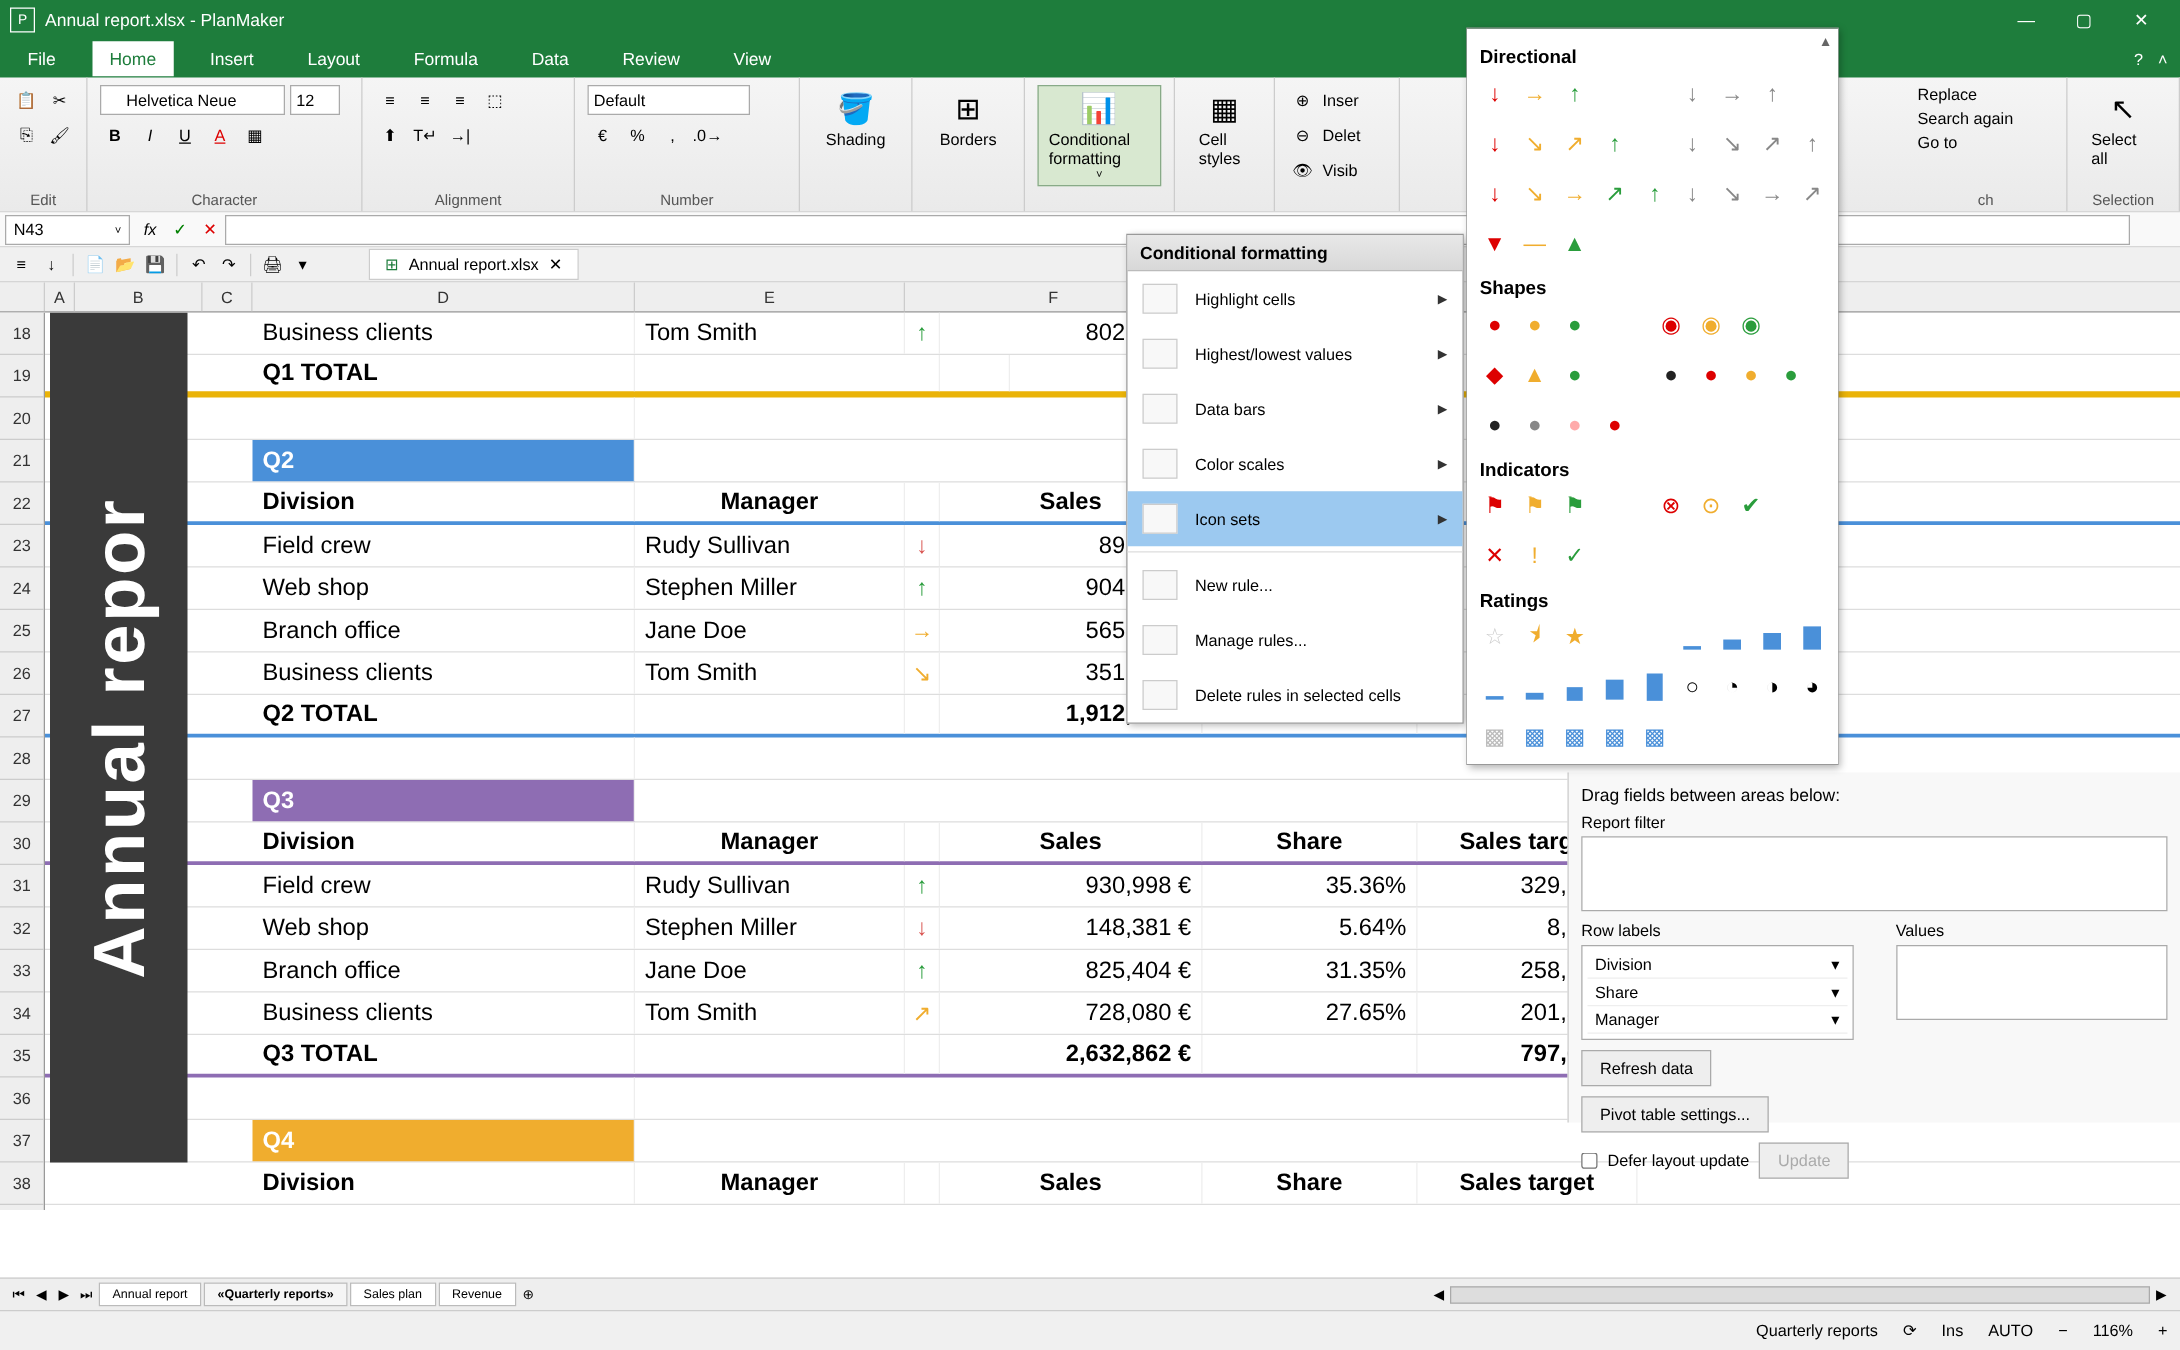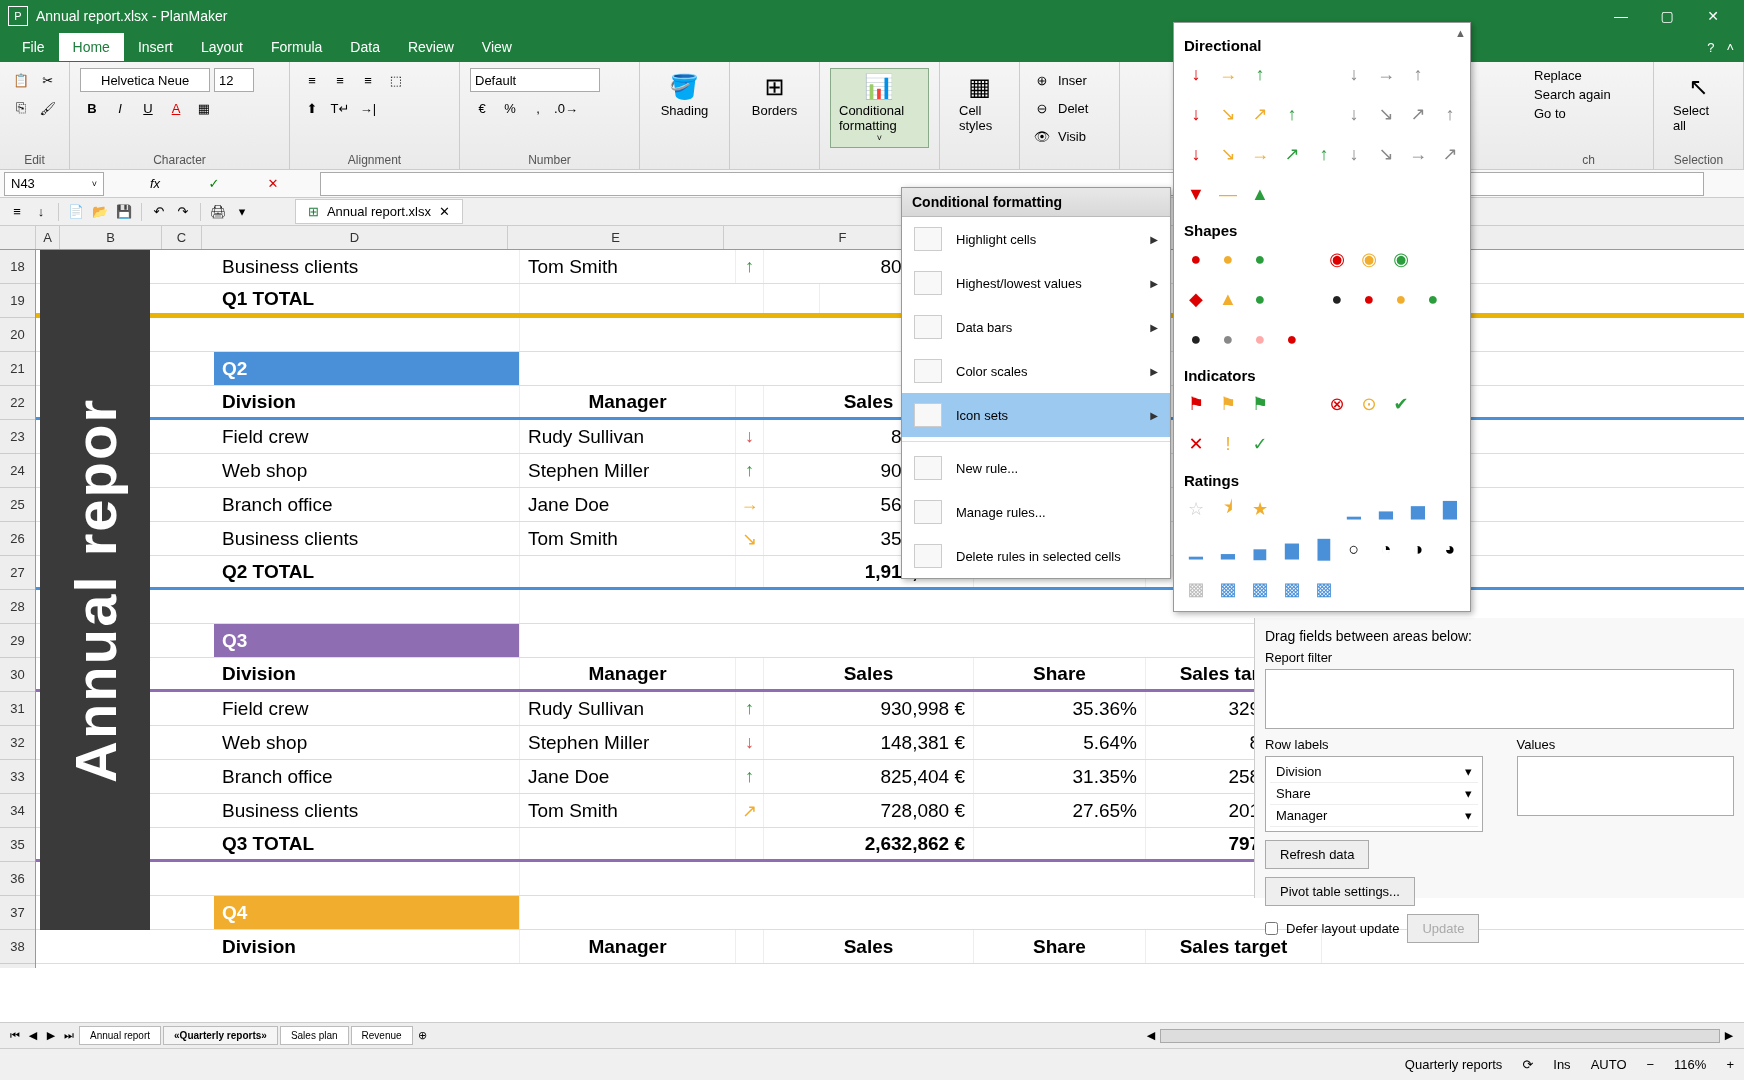--- a/index.html
+++ b/index.html
@@ -6,38 +6,38 @@
 body { width: 1744px; height: 1080px; background: #fff; overflow: hidden; position: relative; }
 
 
 .title-bar { height: 32px; background: #1e7d3c; display: flex; align-items: center; padding: 0 8px; color: #fff; }
 .title-bar .app-icon { width: 20px; height: 20px; border: 1px solid #fff; margin-right: 8px; display: flex; align-items: center; justify-content: center; font-size: 11px; }
 .title-bar .title-text { flex: 1; font-size: 14px; }
 .title-bar .win-btns { display: flex; gap: 0; }
 .title-bar .win-btn { width: 46px; height: 32px; display: flex; align-items: center; justify-content: center; color: #fff; font-size: 14px; }
 
 
-.menu-bar { height: 30px; background: #1e7d3c; display: flex; align-items: center; padding: 0 8px; color: #fff; position: relative; }
+.menu-bar { height: 30px; background: #1e7d3c; display: flex; align-items: center; padding: 0 8px; color: #fff; position: relative; gap: 15px; }
 .menu-bar .menu-item { padding: 6px 14px; font-size: 14px; cursor: pointer; }
 .menu-bar .menu-item.active { background: #fff; color: #1e7d3c; }
 .menu-bar .help-area { position: absolute; right: 10px; display: flex; gap: 12px; }
 
 
 .ribbon { height: 108px; background: linear-gradient(#f5f5f5, #eaeaea); border-bottom: 1px solid #ccc; display: flex; }
 .ribbon-group { border-right: 1px solid #ccc; padding: 6px 10px 18px; display: flex; flex-direction: column; position: relative; }
 .ribbon-group .group-label { position: absolute; bottom: 2px; left: 0; right: 0; text-align: center; font-size: 12px; color: #555; }
 .ribbon-row { display: flex; align-items: center; gap: 4px; margin-bottom: 4px; }
 .ribbon-btn { width: 24px; height: 24px; border: 1px solid transparent; display: flex; align-items: center; justify-content: center; background: none; cursor: pointer; font-size: 13px; }
 .ribbon-big { padding: 4px 8px; display: flex; flex-direction: column; align-items: center; font-size: 12px; cursor: pointer; border: 1px solid transparent; }
 .ribbon-big .icon { font-size: 24px; margin-bottom: 2px; }
 .ribbon select, .ribbon input { height: 24px; border: 1px solid #aaa; padding: 0 4px; background: #fff; font-size: 13px; }
 .ribbon .right-group { margin-left: auto; }
 
 
-.formula-bar { height: 28px; border-bottom: 1px solid #ccc; display: flex; align-items: center; background: #f9f9f9; gap: 35px; }
+.formula-bar { height: 28px; border-bottom: 1px solid #ccc; display: flex; align-items: center; background: #f9f9f9; }
 .formula-bar .name-box { width: 100px; height: 24px; border: 1px solid #aaa; margin: 0 4px; padding: 0 6px; display: flex; align-items: center; background:#fff; }
 .formula-bar .fx { width: 24px; text-align: center; font-style: italic; }
 .formula-bar input { flex: 1; height: 24px; border: 1px solid #aaa; padding: 0 6px; margin-right: 40px; }
 
 
 .quick-bar { height: 28px; border-bottom: 1px solid #ccc; display: flex; align-items: center; background: #f0f0f0; padding: 0 6px; gap: 2px; }
 .quick-bar .qbtn { width: 22px; height: 22px; display: flex; align-items: center; justify-content: center; font-size: 13px; cursor: pointer; }
 .quick-bar .sep { width: 1px; height: 18px; background: #ccc; margin: 0 4px; }
 .quick-bar .doc-tab { margin-left: 40px; display: flex; align-items: center; gap: 8px; padding: 4px 12px; border: 1px solid #ccc; background: #fff; }
 
@@ -46,21 +46,21 @@
 .col-headers .rowhead-space { width: 36px; border-right: 1px solid #ccc; }
 .col-headers .col { border-right: 1px solid #ccc; text-align: center; line-height: 24px; font-size: 13px; color: #333; }
 
 
 .grid-area { position: relative; display: flex; height: 718px; overflow: hidden; }
 .row-headers { width: 36px; background: #eee; border-right: 1px solid #999; }
 .row-headers .rh { height: 34px; border-bottom: 1px solid #ccc; text-align: center; line-height: 34px; font-size: 13px; color: #333; }
 .cells { position: relative; flex: 1; }
 .annual-banner { position: absolute; left: 4px; top: 0; width: 110px; height: 680px; background: #3a3a3a; display: flex; align-items: center; justify-content: center; }
 .annual-banner span { transform: rotate(-90deg); color: #fff; font-size: 58px; font-weight: bold; white-space: nowrap; letter-spacing: 2px; }
-.cell-row { height: 34px; display: flex; border-bottom: 1px solid #ddd; padding-left: 12px; }
+.cell-row { height: 34px; display: flex; border-bottom: 1px solid #ddd; }
 .cell { border-right: 1px solid #eee; padding: 4px 8px; font-size: 19px; display: flex; align-items: center; }
 .c-D { width: 306px; margin-left: 166px; }
 .c-E { width: 216px; }
 .c-F { width: 210px; justify-content: flex-end; }
 .c-G { width: 172px; justify-content: flex-end; }
 .c-H { width: 176px; justify-content: flex-end; }
 .c-icon { width: 28px; display: flex; align-items: center; justify-content: center; }
 .q-header { background: #4a90d9; color: #fff; font-weight: bold; padding-left: 8px; }
 .q2-header { background: #4a90d9; }
 .q3-header { background: #8e6db3; }
@@ -148,21 +148,21 @@
       <span class="ribbon-btn">✂</span>
     </div>
     <div class="ribbon-row">
       <span class="ribbon-btn">⎘</span>
       <span class="ribbon-btn">🖌</span>
     </div>
     <div class="group-label">Edit</div>
   </div>
   <div class="ribbon-group" style="width:220px">
     <div class="ribbon-row">
-      <input type="text" style="width: 130px; padding-left: 20px;" value="Helvetica Neue">
+      <input type="text" style="width: 148px; padding-left: 20px;" value="Helvetica Neue">
       <input type="text" style="width: 40px;" value="12">
     </div>
     <div class="ribbon-row">
       <button class="ribbon-btn">
           <b>B</b>
         </button>
       <button class="ribbon-btn">
           <i>I</i>
         </button>
       <button class="ribbon-btn">

